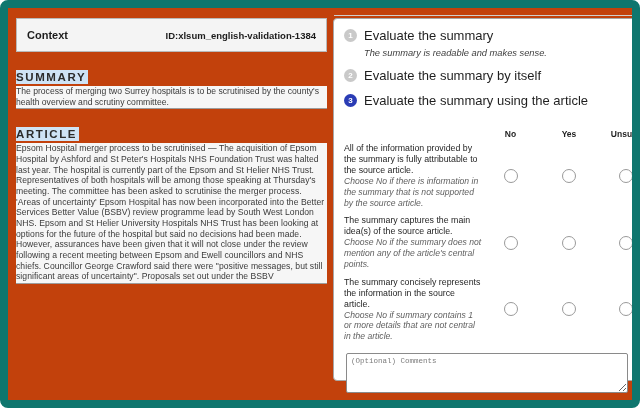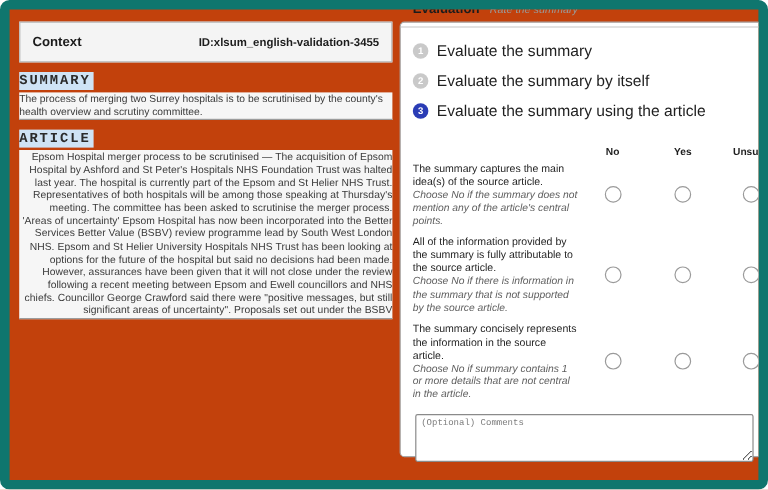--- a/index.html
+++ b/index.html
@@ -27,41 +27,40 @@
     justify-content: space-between;
     align-items: center;
     background: #f4f4f4;
     border: 1px solid #b9b9b9;
     padding: 10px 10px;
   }
   .context-title { font-size: 11px; font-weight: bold; color: #1c1c1c; }
   .context-id { font-size: 9.5px; font-weight: bold; color: #1c1c1c; }
 
   .section-heading {
-    margin-top: 9px;
+    margin-top: 19px;
     font-size: 11.5px;
     font-weight: bold;
     letter-spacing: 1.6px;
     color: #2b2b2b;
-    font-family: Liberation Mono, monospace;
   }
   .section-heading .hl {
     background: #cfe3f5;
     padding: 1px 2px 1px 0;
   }
   .section-text {
     margin-top: 3px;
     font-size: 8.6px;
     line-height: 1.24;
     color: #3a3a3a;
     background: #f6f6f6;
     border-bottom: 1px solid #9c9c9c;
     padding-bottom: 1px;
   }
-  .article-text { letter-spacing: 0.05px; text-align: right; }
+  .article-text { letter-spacing: 0.05px; }
 
   
   .eval-panel {
     position: absolute;
     left: 325px; top: 10px;
     width: 308px;
     height: 363px;
     border: 1px solid #a8a8a8;
     border-radius: 4px;
     background: #fff;
@@ -153,21 +152,21 @@
   }
 </style>
 </head>
 <body>
 
 <div class="page">
 
   <div class="left-panel">
     <div class="context-header">
       <span class="context-title">Context</span>
-      <span class="context-id">ID:xlsum_english-validation-3455</span>
+      <span class="context-id">ID:xlsum_english-validation-1384</span>
     </div>
 
     <div class="section-heading">
       <span class="hl">SUMMARY</span>
     </div>
     <div class="section-text summary-text">The process of merging two Surrey hospitals is to be scrutinised by the county's health overview and scrutiny committee.</div>
 
     <div class="section-heading">
       <span class="hl">ARTICLE</span>
     </div>
@@ -178,20 +177,21 @@
     <div class="eval-header">
       <span class="eval-title">Evaluation</span>
       <span class="eval-subtitle">Rate the summary</span>
     </div>
 
     <div class="steps">
       <div class="step-row">
         <span class="step-circle">1</span>
         <span class="step-label">Evaluate the summary</span>
       </div>
+      <div class="step-desc">The summary is readable and makes sense.</div>
 
       <div class="step-row">
         <span class="step-circle">2</span>
         <span class="step-label">Evaluate the summary by itself</span>
       </div>
 
       <div class="step-row" style="margin-bottom:2px;">
         <span class="step-circle active">3</span>
         <span class="step-label">Evaluate the summary using the article</span>
       </div>
@@ -201,38 +201,38 @@
 
       <div class="qgrid">
         <div></div>
         <div class="opt-header">No</div>
         <div class="opt-header">Yes</div>
         <div class="opt-header">Unsure</div>
       </div>
 
       <div class="qgrid q-row">
         <div>
+          <div class="q-text">All of the information provided by the summary is fully attributable to the source article.</div>
+          <div class="q-hint">Choose No if there is information in the summary that is not supported by the source article.</div>
+        </div>
+        <div class="radio-cell">
+            <div class="radio"></div>
+          </div>
+        <div class="radio-cell">
+            <div class="radio"></div>
+          </div>
+        <div class="radio-cell">
+            <div class="radio"></div>
+          </div>
+      </div>
+
+      <div class="qgrid q-row">
+        <div>
           <div class="q-text">The summary captures the main idea(s) of the source article.</div>
           <div class="q-hint">Choose No if the summary does not mention any of the article's central points.</div>
-        </div>
-        <div class="radio-cell">
-            <div class="radio"></div>
-          </div>
-        <div class="radio-cell">
-            <div class="radio"></div>
-          </div>
-        <div class="radio-cell">
-            <div class="radio"></div>
-          </div>
-      </div>
-
-      <div class="qgrid q-row">
-        <div>
-          <div class="q-text">All of the information provided by the summary is fully attributable to the source article.</div>
-          <div class="q-hint">Choose No if there is information in the summary that is not supported by the source article.</div>
         </div>
         <div class="radio-cell">
             <div class="radio"></div>
           </div>
         <div class="radio-cell">
             <div class="radio"></div>
           </div>
         <div class="radio-cell">
             <div class="radio"></div>
           </div>

